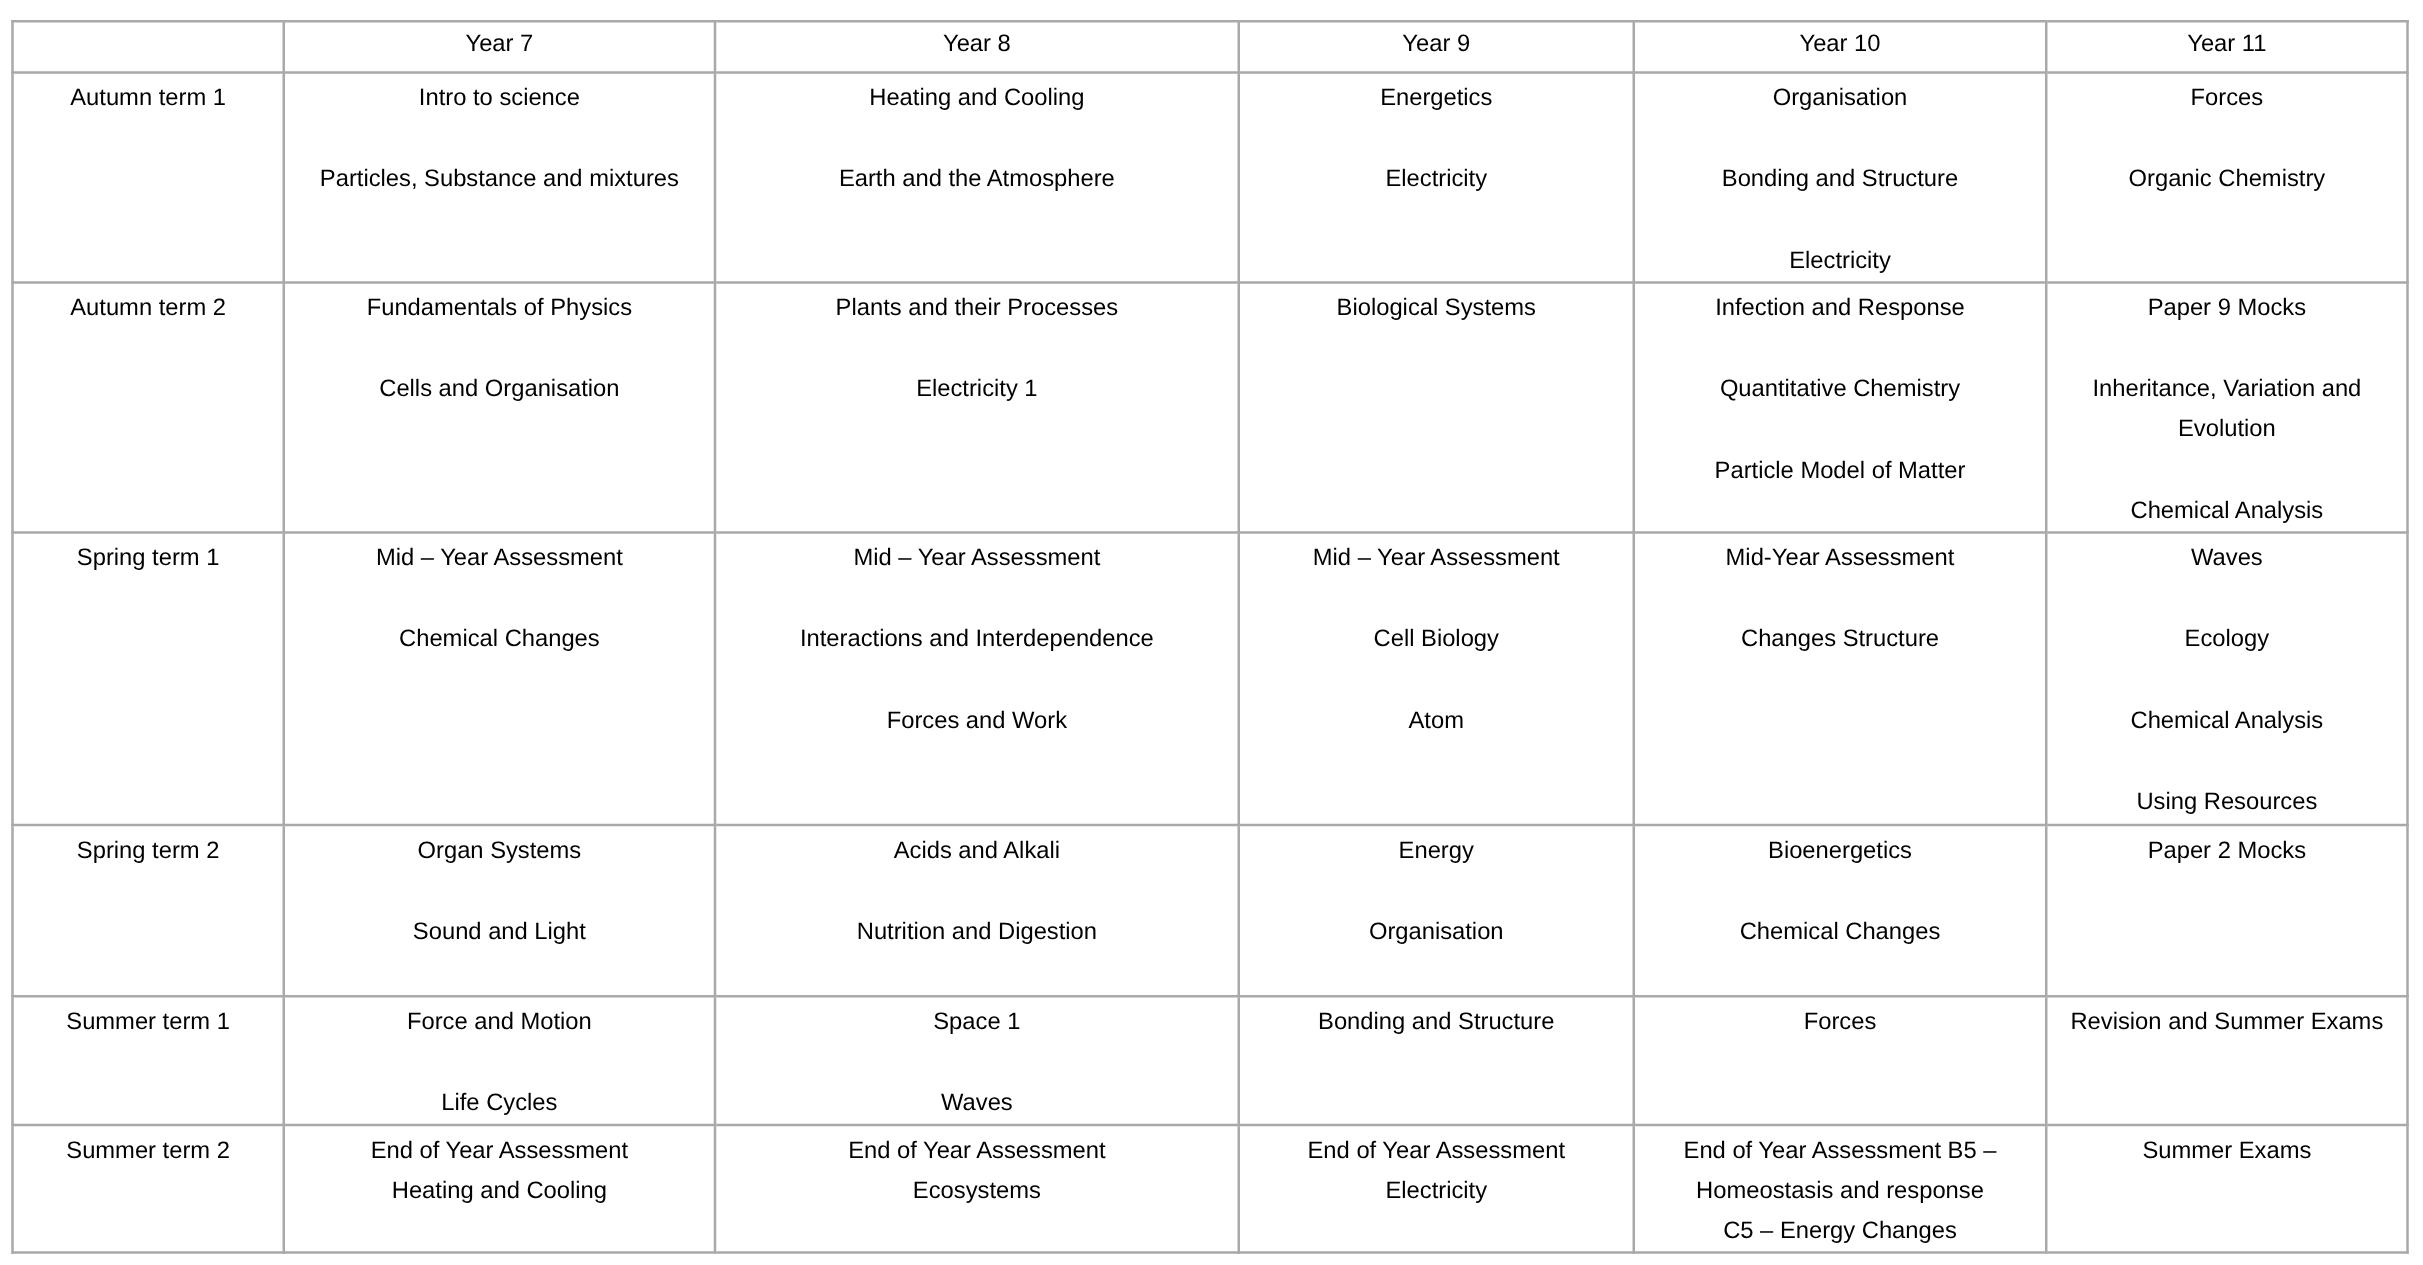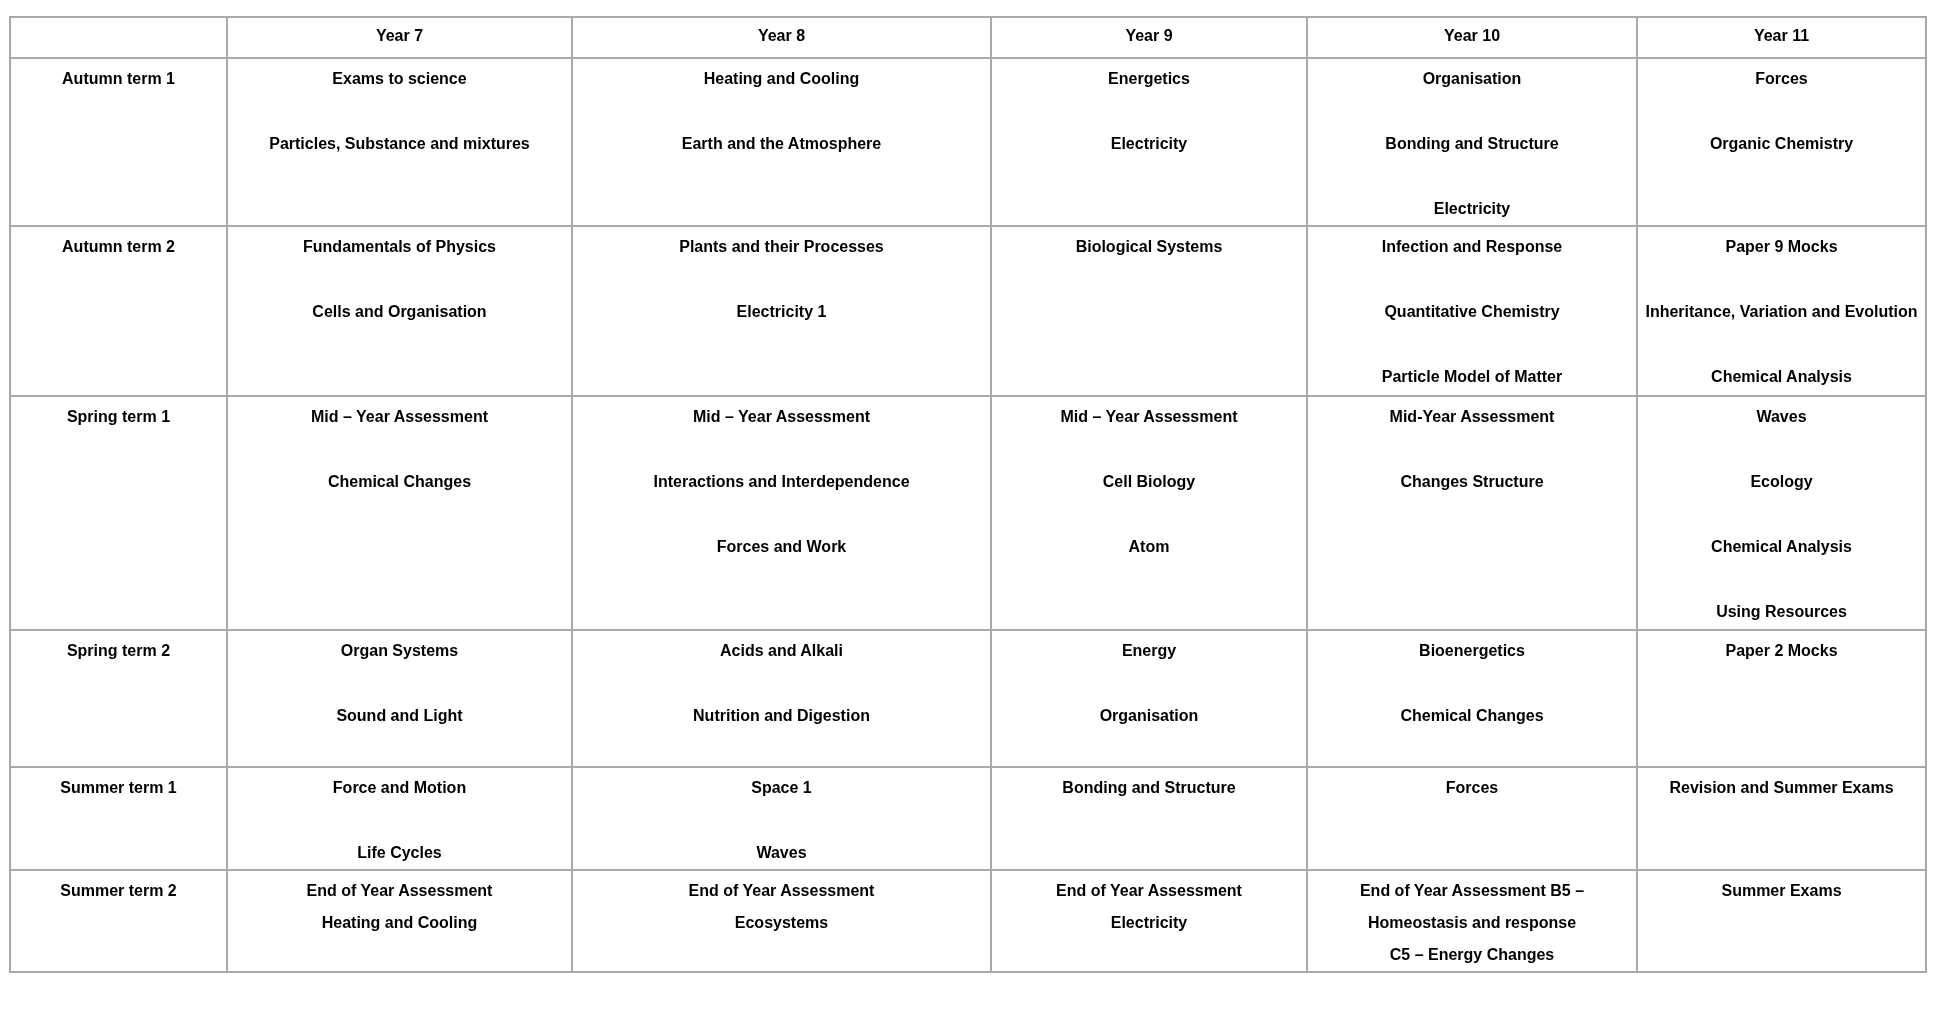--- a/index.html
+++ b/index.html
@@ -19,22 +19,22 @@
     left: 9px;
     top: 16px;
     border-collapse: collapse;
     table-layout: fixed;
     width: 1916px;
   }
   table.curriculum td, table.curriculum th {
     border: 2px solid #a9a9a9;
     text-align: center;
     vertical-align: top;
-    font-size: 16px;
-    font-weight: bold;
+    font-size: 19px;
+    font-weight: normal;
     line-height: 32px;
     padding: 4px 4px 0 4px;
     overflow: hidden;
   }
   .para { display: block; }
   .para + .para { margin-top: 33px; }
   .para.tight + .para.tight { margin-top: 0; }
   tr.r-head { height: 41px; }
   tr.r-head th { padding-top: 2px; }
   tr.r0 { height: 135px; }
@@ -63,21 +63,21 @@
       <th>Year 8</th>
       <th>Year 9</th>
       <th>Year 10</th>
       <th>Year 11</th>
     </tr>
   </thead>
   <tbody id="tbody">
       <tr class="r0">
         <td>Autumn term 1</td>
         <td>
-          <span class="para">Exams to science</span>
+          <span class="para">Intro to science</span>
           <span class="para">Particles, Substance and mixtures</span>
         </td>
         <td>
           <span class="para">Heating and Cooling</span>
           <span class="para">Earth and the Atmosphere</span>
         </td>
         <td>
           <span class="para">Energetics</span>
           <span class="para">Electricity</span>
         </td>

